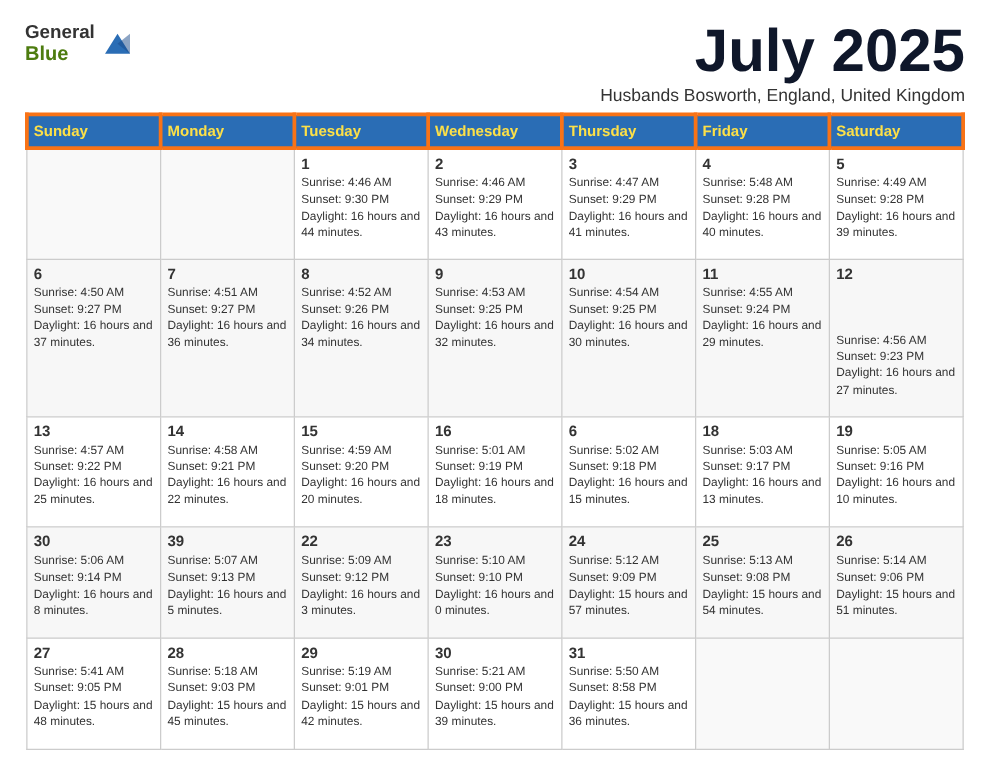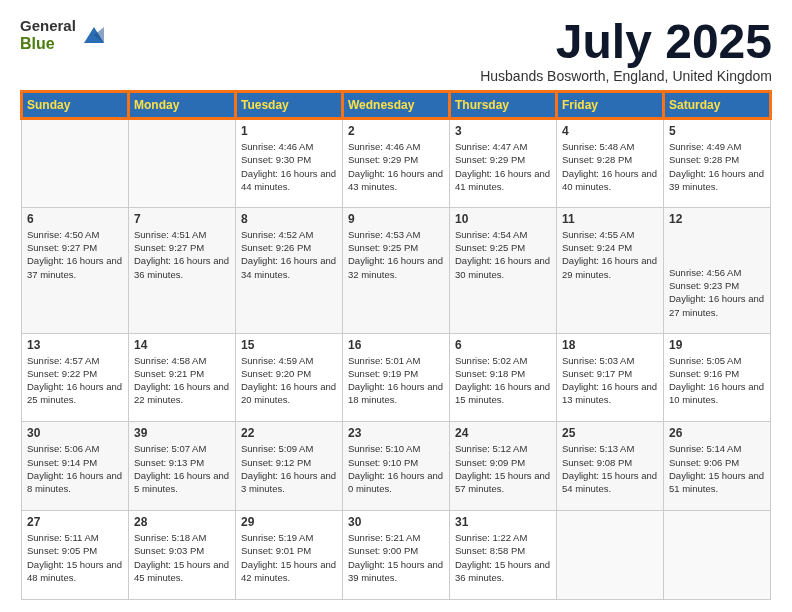--- a/index.html
+++ b/index.html
@@ -300,21 +300,21 @@
           <td>
             <span class="day-num">26</span>
             <div class="day-info" style="white-space: pre-line;">Sunrise: 5:14 AM
 Sunset: 9:06 PM
 Daylight: 15 hours and 51 minutes.</div>
           </td>
         </tr>
         <tr>
           <td>
             <span class="day-num">27</span>
-            <div class="day-info" style="white-space: pre-line;">Sunrise: 5:11 AM
+            <div class="day-info" style="white-space: pre-line;">Sunrise: 5:41 AM
 Sunset: 9:05 PM
 Daylight: 15 hours and 48 minutes.</div>
           </td>
           <td>
             <span class="day-num">28</span>
             <div class="day-info" style="white-space: pre-line;">Sunrise: 5:18 AM
 Sunset: 9:03 PM
 Daylight: 15 hours and 45 minutes.</div>
           </td>
           <td>
@@ -324,21 +324,21 @@
 Daylight: 15 hours and 42 minutes.</div>
           </td>
           <td>
             <span class="day-num">30</span>
             <div class="day-info" style="white-space: pre-line;">Sunrise: 5:21 AM
 Sunset: 9:00 PM
 Daylight: 15 hours and 39 minutes.</div>
           </td>
           <td>
             <span class="day-num">31</span>
-            <div class="day-info" style="white-space: pre-line;">Sunrise: 1:22 AM
+            <div class="day-info" style="white-space: pre-line;">Sunrise: 5:50 AM
 Sunset: 8:58 PM
 Daylight: 15 hours and 36 minutes.</div>
           </td>
           <td class="empty"></td>
           <td class="empty"></td>
         </tr>
       </tbody>
   </table>
 </div>
 

